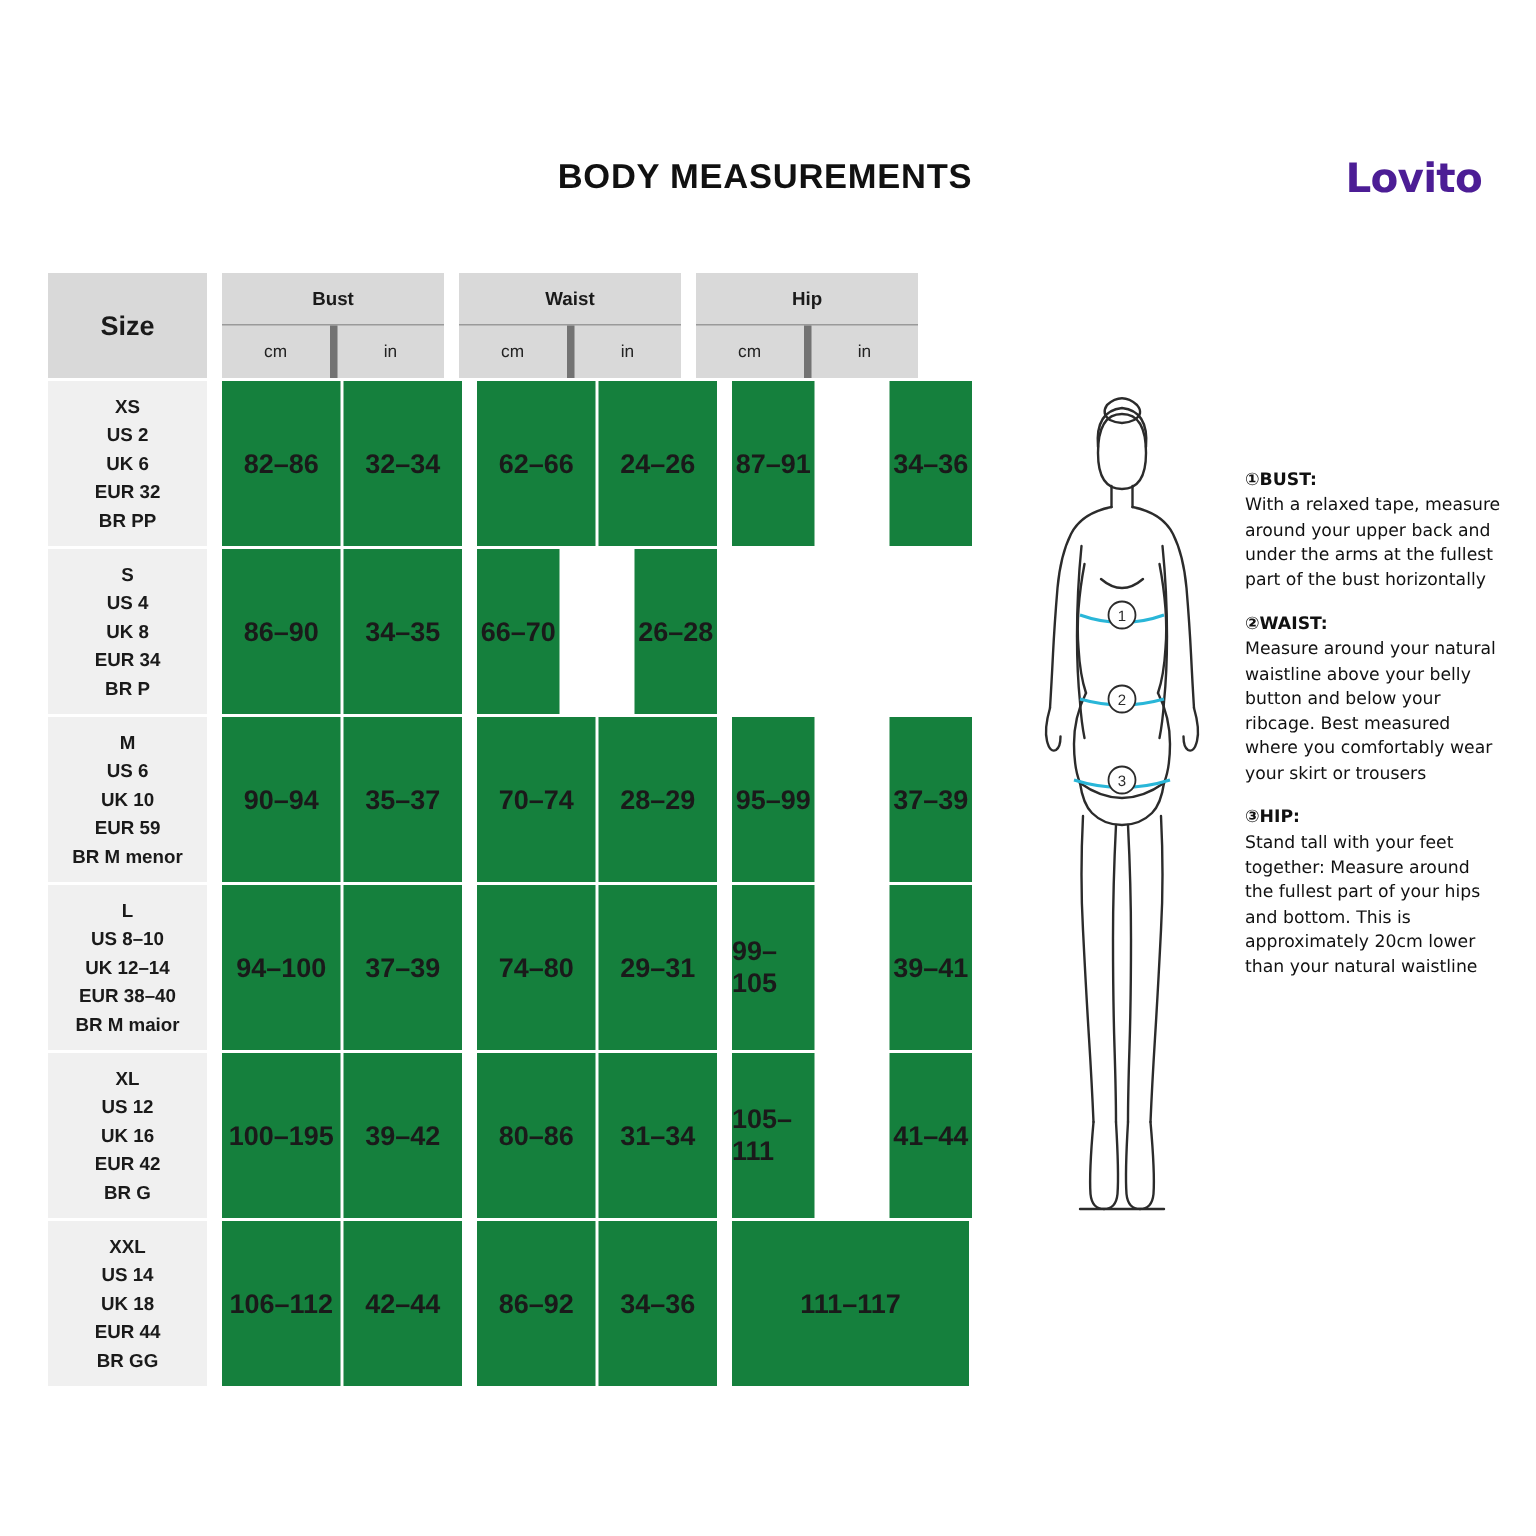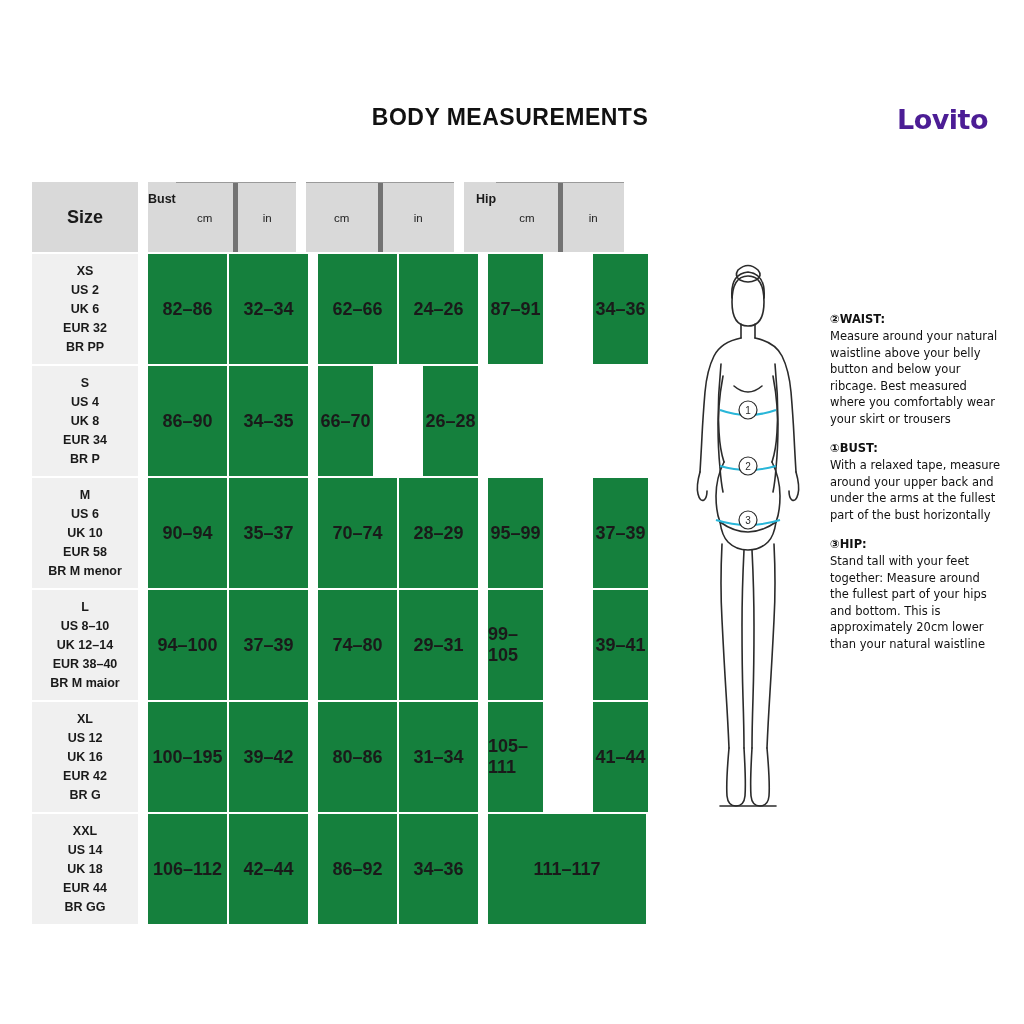--- a/index.html
+++ b/index.html
@@ -61,23 +61,23 @@
     justify-content: center;
     font-size: 18px;
     font-weight: bold;
     margin-right: 10px;
   }
   .grp {
     width: 148px;
     margin-right: 10px;
     background: #d9d9d9;
     display: flex;
-    flex-direction: row;
-  }
-  .grp:last-child { margin-right: 0; padding-left: 12px; }
+    flex-direction: column;
+  }
+  .grp:last-child { margin-right: 0; }
   .grp-name {
     height: 34px;
     display: flex;
     align-items: center;
     justify-content: center;
     font-size: 12.5px;
     font-weight: bold;
   }
   .grp-units {
     flex: 1;
@@ -175,20 +175,21 @@
 
       <div class="grp">
         <div class="grp-name">Bust</div>
         <div class="grp-units">
           <span>cm</span>
           <span>in</span>
         </div>
       </div>
 
       <div class="grp">
+        <div class="grp-name">Waist</div>
         <div class="grp-units">
           <span>cm</span>
           <span>in</span>
         </div>
       </div>
 
       <div class="grp">
         <div class="grp-name">Hip</div>
         <div class="grp-units">
           <span>cm</span>
@@ -235,21 +236,21 @@
         <div class="c">66–70</div>
         <div class="c">26–28</div>
       </div>
     </div>
 
     <div class="row">
       <div class="cell-size">
         <span>M</span>
         <span>US 6</span>
         <span>UK 10</span>
-        <span>EUR 58</span>
+        <span>EUR 59</span>
         <span>BR M menor</span>
       </div>
       <div class="pair">
         <div class="c">90–94</div>
         <div class="c">35–37</div>
       </div>
       <div class="pair">
         <div class="c">70–74</div>
         <div class="c">28–29</div>
       </div>
@@ -384,26 +385,26 @@
       </g>
       <g>
         <circle cx="80" cy="262" r="9" fill="#ffffff" stroke="#2b2b2b" stroke-width="1.2"></circle>
         <text x="80" y="266" text-anchor="middle" font-size="10" font-family="Liberation Sans, sans-serif" fill="#2b2b2b">3</text>
       </g>
     </svg>
   </div>
 
   <div class="notes">
     <div class="note">
+      <div class="note-title">①BUST:</div>
+      <div class="note-body">With a relaxed tape, measure around your upper back and under the arms at the fullest part of the bust horizontally</div>
+    </div>
+    <div class="note">
       <div class="note-title">②WAIST:</div>
       <div class="note-body">Measure around your natural waistline above your belly button and below your ribcage. Best measured where you comfortably wear your skirt or trousers</div>
-    </div>
-    <div class="note">
-      <div class="note-title">①BUST:</div>
-      <div class="note-body">With a relaxed tape, measure around your upper back and under the arms at the fullest part of the bust horizontally</div>
     </div>
     <div class="note">
       <div class="note-title">③HIP:</div>
       <div class="note-body">Stand tall with your feet together: Measure around the fullest part of your hips and bottom. This is approximately 20cm lower than your natural waistline</div>
     </div>
   </div>
 
 </div>
 
 </body></html>

